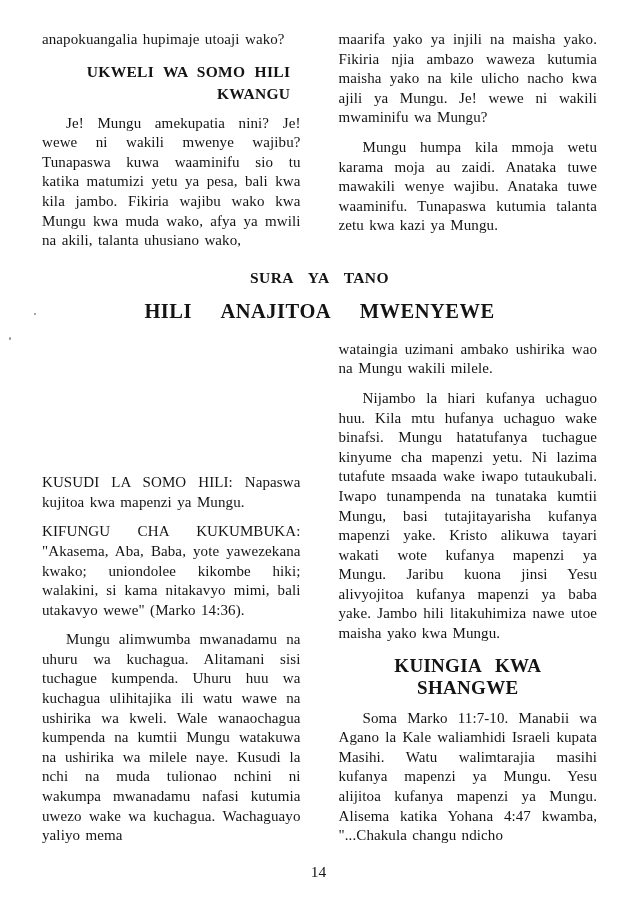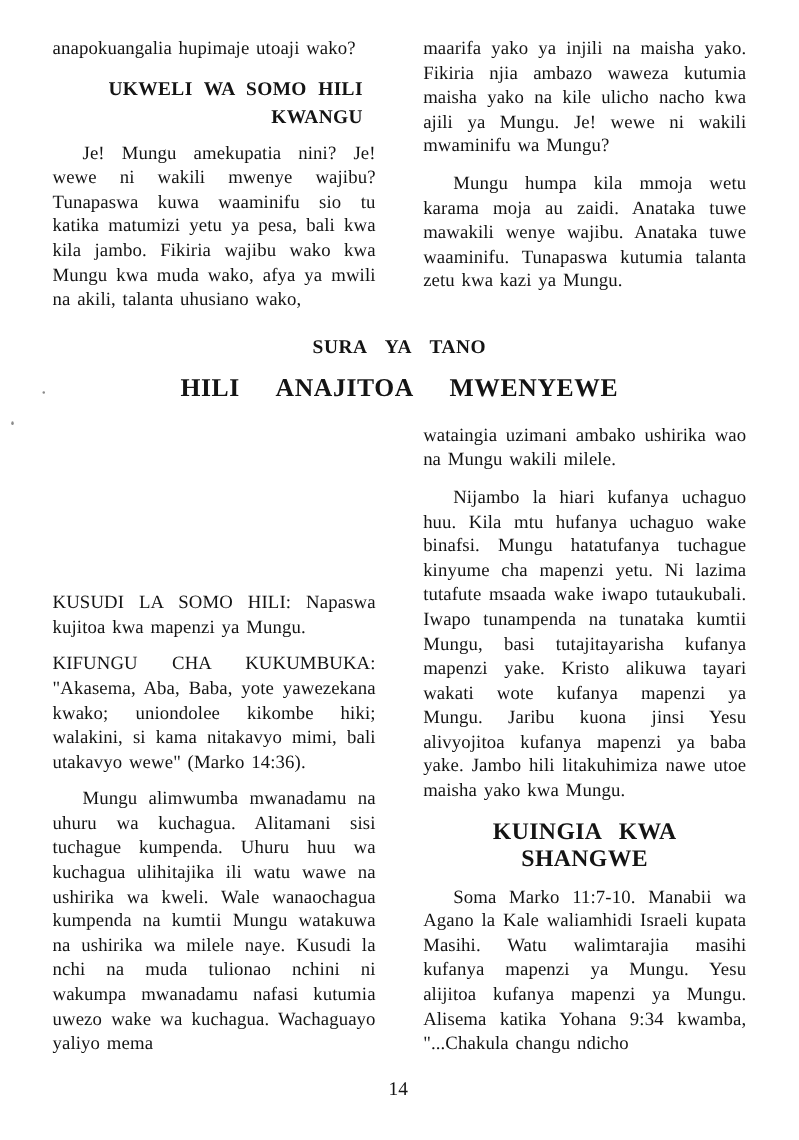--- a/index.html
+++ b/index.html
@@ -114,21 +114,21 @@
   <div class="columns bottom-section">
     <div class="col">
       <p class="body-text">KUSUDI LA SOMO HILI: Napaswa kujitoa kwa mapenzi ya Mungu.</p>
       <p class="body-text gap-top">KIFUNGU CHA KUKUMBUKA: "Akasema, Aba, Baba, yote yawezekana kwako; uniondolee kikombe hiki; walakini, si kama nitakavyo mimi, bali utakavyo wewe" (Marko 14:36).</p>
       <p class="body-text indent gap-top">Mungu alimwumba mwanadamu na uhuru wa kuchagua. Alitamani sisi tuchague kumpenda. Uhuru huu wa kuchagua ulihitajika ili watu wawe na ushirika wa kweli. Wale wanaochagua kumpenda na kumtii Mungu watakuwa na ushirika wa milele naye. Kusudi la nchi na muda tulionao nchini ni wakumpa mwanadamu nafasi kutumia uwezo wake wa kuchagua. Wachaguayo yaliyo mema</p>
     </div>
     <div class="col">
       <p class="body-text">wataingia uzimani ambako ushirika wao na Mungu wakili milele.</p>
       <p class="body-text indent gap-top">Nijambo la hiari kufanya uchaguo huu. Kila mtu hufanya uchaguo wake binafsi. Mungu hatatufanya tuchague kinyume cha mapenzi yetu. Ni lazima tutafute msaada wake iwapo tutaukubali. Iwapo tunampenda na tunataka kumtii Mungu, basi tutajitayarisha kufanya mapenzi yake. Kristo alikuwa tayari wakati wote kufanya mapenzi ya Mungu. Jaribu kuona jinsi Yesu alivyojitoa kufanya mapenzi ya baba yake. Jambo hili litakuhimiza nawe utoe maisha yako kwa Mungu.</p>
       <h3 class="sub-heading">KUINGIA KWA SHANGWE</h3>
-      <p class="body-text indent">Soma Marko 11:7-10. Manabii wa Agano la Kale waliamhidi Israeli kupata Masihi. Watu walimtarajia masihi kufanya mapenzi ya Mungu. Yesu alijitoa kufanya mapenzi ya Mungu. Alisema katika Yohana 9:34 kwamba, "...Chakula changu ndicho</p>
+      <p class="body-text indent">Soma Marko 11:7-10. Manabii wa Agano la Kale waliamhidi Israeli kupata Masihi. Watu walimtarajia masihi kufanya mapenzi ya Mungu. Yesu alijitoa kufanya mapenzi ya Mungu. Alisema katika Yohana 4:47 kwamba, "...Chakula changu ndicho</p>
     </div>
   </div>
 
   <div class="page-number">14</div>
 
   <span class="speck speck-1"></span>
   <span class="speck speck-2"></span>
 
 </div>
 

